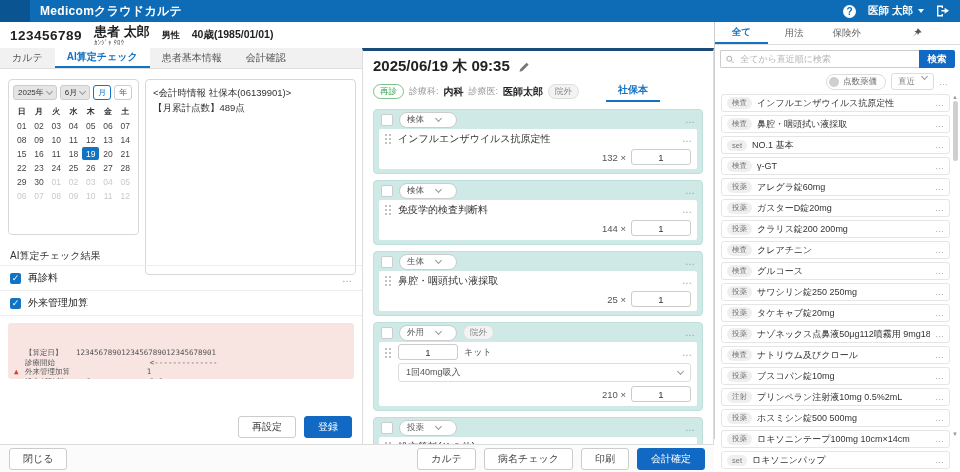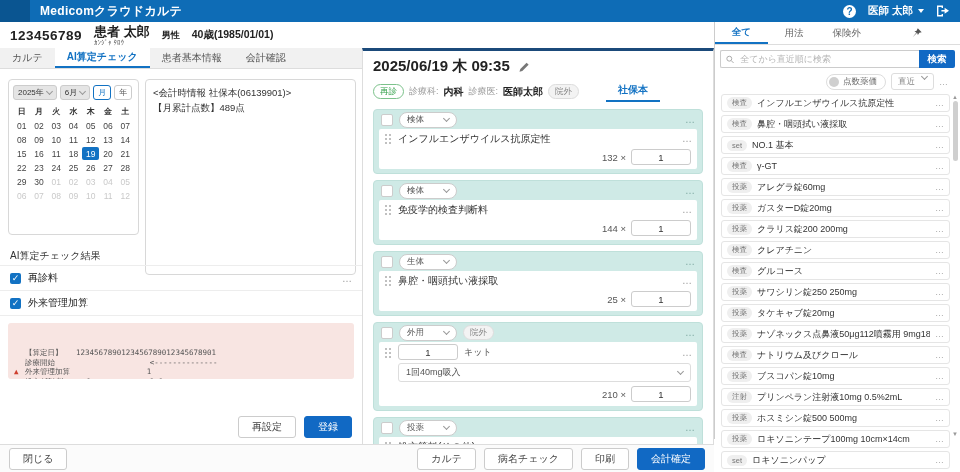--- a/index.html
+++ b/index.html
@@ -56,21 +56,21 @@
   .enc-meta{display:flex;align-items:center;gap:5px;margin-top:5px;font-size:9px;color:#999;}
   .pill{border:1px solid;border-radius:9px;padding:1px 6px;font-size:8.5px;line-height:1.2;}
   .pill.green{color:#33a04a;border-color:#7cc28b;background:#fff;}
   .pill.gray{color:#888;border-color:#ddd;background:#f3f3f3;}
   .meta-strong{color:#222;font-weight:bold;font-size:10px;}
   .ins-tab{margin-left:22px;color:#1272c3;font-weight:bold;font-size:10px;padding:2px 12px 3px;border-bottom:2px solid #1272c3;}
   .cards{margin-top:7px;display:flex;flex-direction:column;gap:6px;}
   .card{background:#cfeae6;border:1px solid #bfe0da;border-radius:4px;padding:0 5px 4px;}
   .card-head{height:19px;display:flex;align-items:center;gap:6px;padding:0 2px;}
   .cb-empty{width:10px;height:10px;background:#fff;border:1px solid #ccc;border-radius:2px;flex:none;}
-  .cat-select{background:#fff;border:1px solid #ccc;border-radius:9px;font-size:8.5px;color:#555;padding:1px 7px;display:flex;align-items:center;gap:12px;min-width:42px;justify-content:space-between;}
+  .cat-select{background:#fff;border:1px solid #ccc;border-radius:9px;font-size:8.5px;color:#555;padding:1px 7px;display:flex;align-items:center;gap:12px;min-width:42px;}
   .card-menu{margin-left:auto;color:#7fa9a2;font-size:10px;}
   .card-body{background:#fff;border-radius:2px;}
   .item-row{display:flex;align-items:center;padding:2px 5px;gap:6px;font-size:10px;color:#333;min-height:15px;}
   .drag{width:8px;height:11px;background-image:radial-gradient(circle,#c0c0c0 1px,transparent 1.3px);background-size:4px 4px;flex:none;}
   .item-name{flex:1;white-space:nowrap;overflow:hidden;}
   .qty-box{width:58px;height:14px;border:1px solid #ccc;border-radius:3px;font-size:9.5px;display:flex;align-items:center;justify-content:center;color:#333;background:#fff;}
   .unit{font-size:9px;color:#555;}
   .usage-row{margin:1px 6px 3px 19px;border:1px solid #ddd;border-radius:3px;font-size:9px;color:#555;padding:2px 7px;display:flex;justify-content:space-between;align-items:center;background:#fff;}
   .points-row{display:flex;justify-content:flex-end;align-items:center;gap:5px;padding:1px 6px 4px;font-size:9.5px;color:#555;}
   

